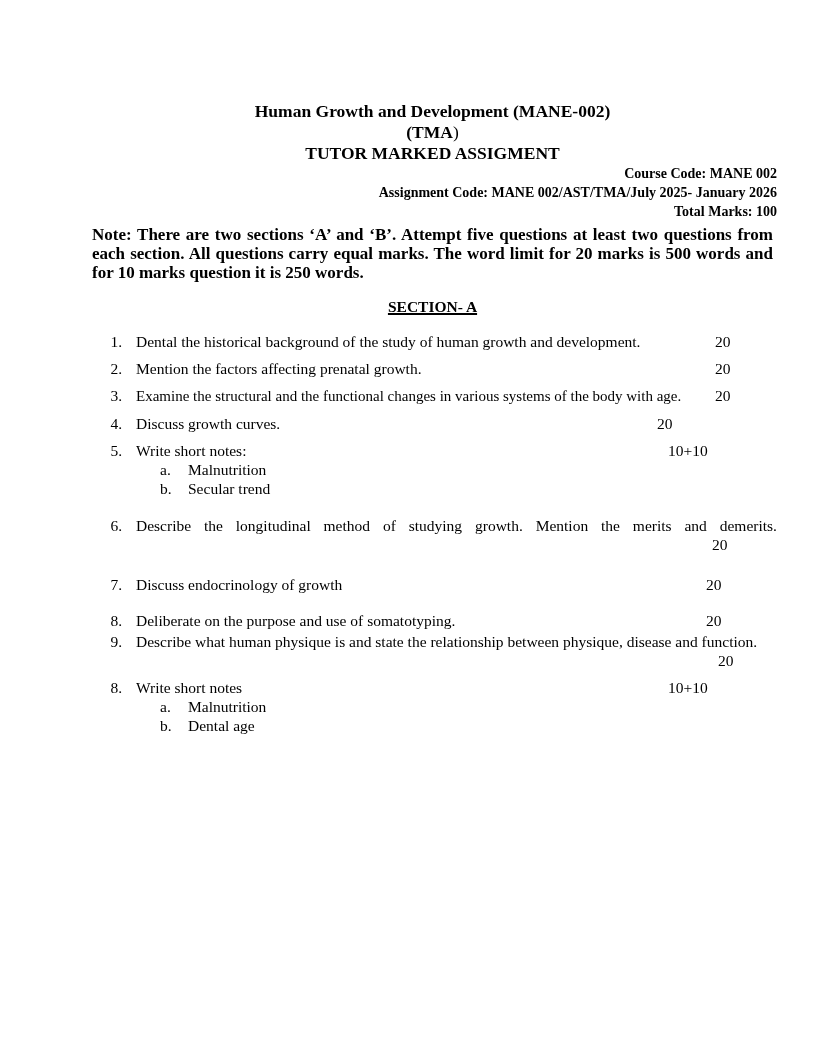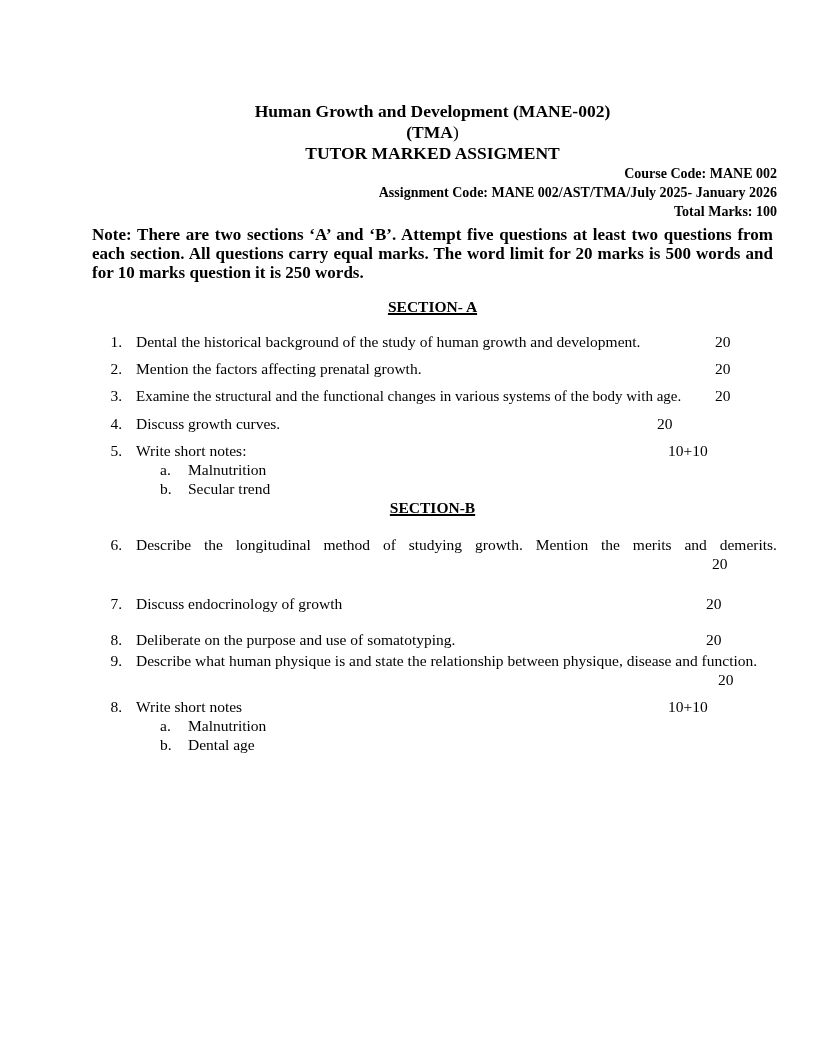--- a/index.html
+++ b/index.html
@@ -157,21 +157,20 @@
     </div>
     <div class="sub">
       <span class="sl">a.</span>
       <span>Malnutrition</span>
     </div>
     <div class="sub">
       <span class="sl">b.</span>
       <span>Secular trend</span>
     </div>
 
-    <div class="section-heading"><span class="u">SECTION-B</span></div>
 
     <div class="q mt18 h38">
       <span class="num">6.</span>
       <span class="qt qt-justify">Describe the longitudinal method of studying growth. Mention the merits and demerits.</span>
       <span class="marks" style="left:624px;top:19px">20</span>
     </div>
 
     <div class="q mt21">
       <span class="num">7.</span>
       <span class="qt">Discuss endocrinology of growth</span>

